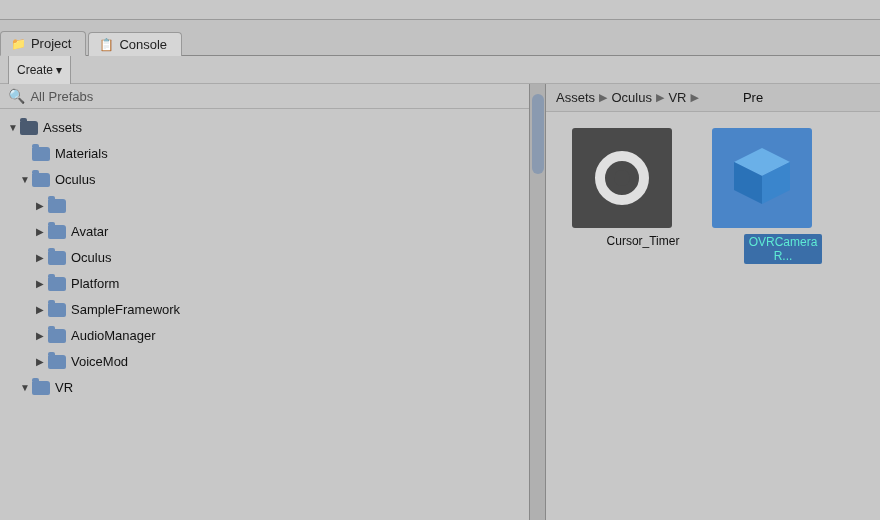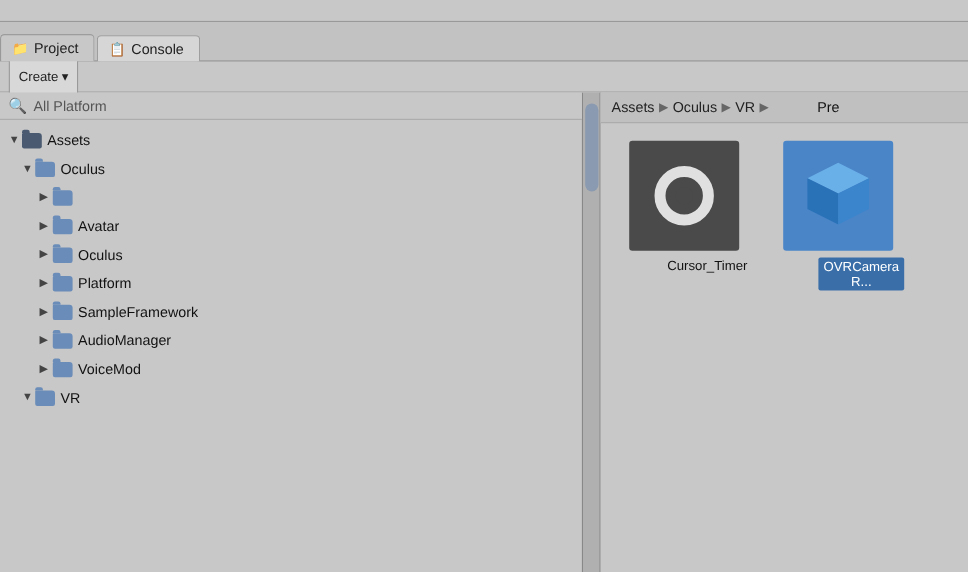--- a/index.html
+++ b/index.html
@@ -280,21 +280,21 @@
     .asset-label {
       font-size: 12px;
       color: #111;
       text-align: center;
       word-break: break-all;
       margin-left: 42px;
     }
 
     .asset-label.selected {
       background: #3a6ea8;
-      color: #ffffff;
+      color: #5eead4;
       border-radius: 2px;
       padding: 1px 4px;
     }
 
     
     .cube-svg {
       width: 80px;
       height: 80px;
     }
   </style>
@@ -320,31 +320,36 @@
     <span>▾</span>
   </button>
 </div>
 
 <div class="main-content">
 
   <div class="left-panel">
 
     <div class="search-bar">
       <span class="search-icon">🔍</span>
-      <span class="search-text">All Platform</span>
+      <span class="search-text">All Prefabs</span>
     </div>
 
     <div class="tree-area">
 
       <div class="tree-item">
         <span class="arrow">▼</span>
         <span class="folder-icon dark"></span>
         <span class="label">Assets</span>
       </div>
 
+      <div class="tree-item indent-1">
+        <span class="arrow"></span>
+        <span class="folder-icon"></span>
+        <span class="label">Materials</span>
+      </div>
 
       <div class="tree-item indent-1">
         <span class="arrow">▼</span>
         <span class="folder-icon"></span>
         <span class="label">Oculus</span>
       </div>
 
       <div class="tree-item indent-2">
         <span class="arrow">▶</span>
         <span class="folder-icon"></span>

